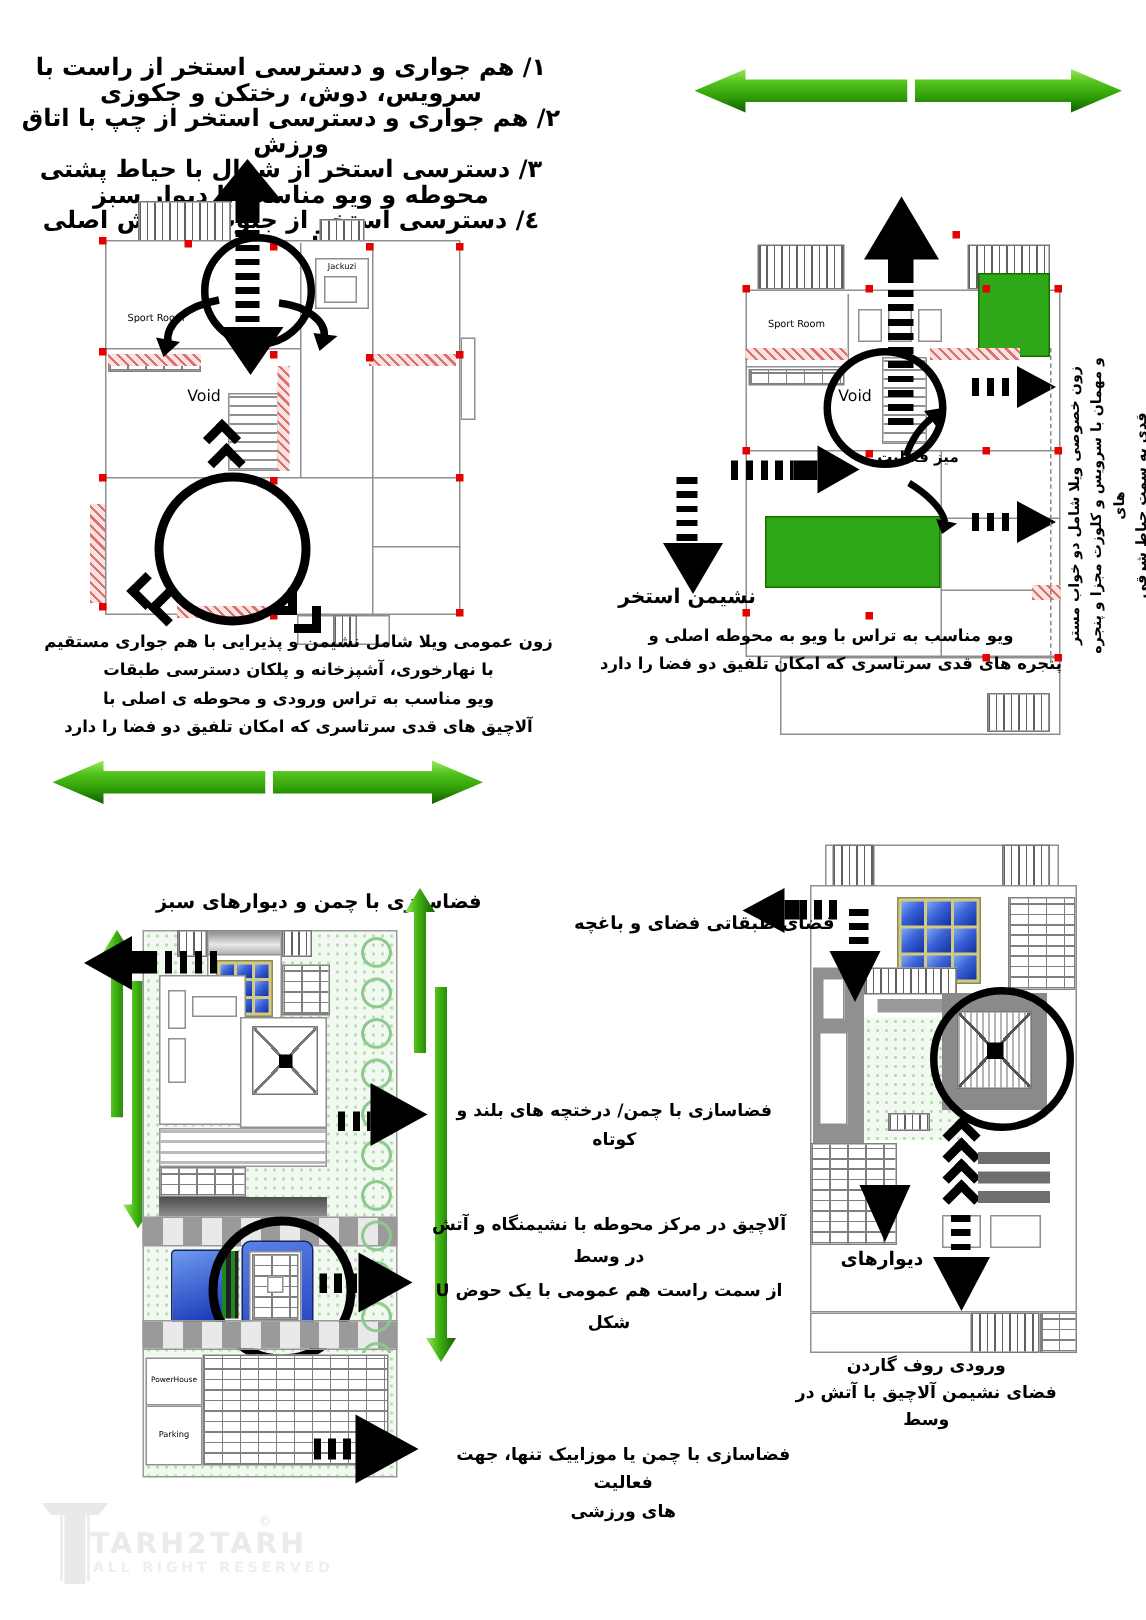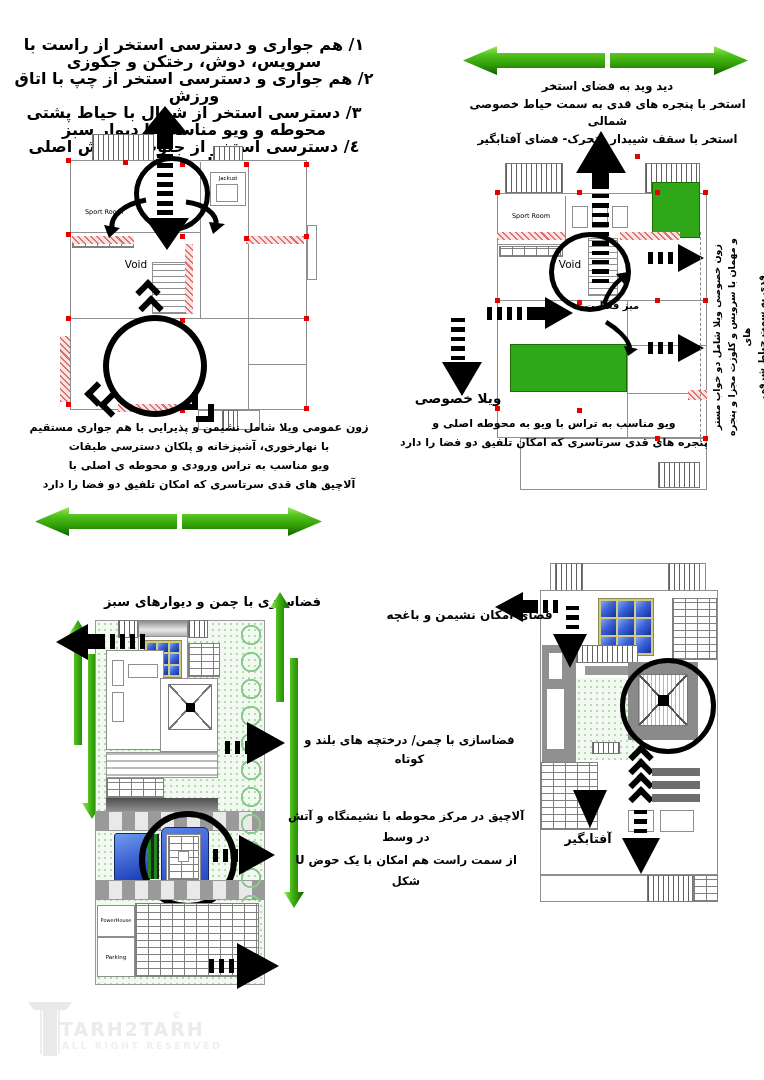--- a/index.html
+++ b/index.html
@@ -117,23 +117,20 @@
 ویو مناسب به تراس ورودی و محوطه ی اصلی با
 آلاچیق های قدی سرتاسری که امکان تلفیق دو فضا را دارد</div>
 
   
   <svg class="ab" style="left:463px;top:45px" width="142" height="31" viewBox="0 0 142 31">
     <polygon points="142,8 34,8 34,1 0,15.5 34,30 34,23 142,23" fill="url(#gh)"></polygon>
   </svg>
   <svg class="ab" style="left:610px;top:45px" width="138" height="31" viewBox="0 0 138 31">
     <polygon points="0,8 104,8 104,1 138,15.5 104,30 104,23 0,23" fill="url(#gh)"></polygon>
   </svg>
-  <div class="t" style="left:455px;top:78px;width:305px;font-size:11.5px;line-height:17.5px">دید وید به فضای استخر
-استخر با پنجره های قدی به سمت حیاط خصوصی شمالی
-استخر با سقف شیبدار متحرک- فضای آفتابگیر</div>
 
   <div class="hv" style="left:505px;top:163px;width:58px;height:30px"></div>
   <div class="hv" style="left:645px;top:163px;width:55px;height:30px"></div>
   <div class="wl" style="left:497px;top:193px;width:210px;height:245px"></div>
   <div class="wl" style="left:520px;top:438px;width:187px;height:52px"></div>
   <div class="hv" style="left:658px;top:462px;width:42px;height:26px"></div>
   <div class="ln" style="left:497px;top:300px;width:210px;height:1px"></div>
   <div class="ln" style="left:627px;top:300px;width:1px;height:138px"></div>
   <div class="ln" style="left:627px;top:345px;width:80px;height:1px"></div>
   <div class="ln" style="left:627px;top:393px;width:80px;height:1px"></div>
@@ -173,21 +170,21 @@
   <div class="tri" style="left:678px;top:244px;border-top:14px solid transparent;border-bottom:14px solid transparent;border-left:26px solid #000"></div>
   <div class="dashH" style="left:648px;top:342px;width:30px;height:12px"></div>
   <div class="tri" style="left:678px;top:334px;border-top:14px solid transparent;border-bottom:14px solid transparent;border-left:26px solid #000"></div>
   <div class="dashV" style="left:451px;top:318px;width:14px;height:44px"></div>
   <div class="tri" style="left:442px;top:362px;border-left:20px solid transparent;border-right:20px solid transparent;border-top:34px solid #000"></div>
   
   <div class="ab" style="left:700px;top:232px;width:0;height:210px;border-left:1.5px dashed #888"></div>
   <div class="t" style="left:628px;top:313px;width:210px;height:48px;font-size:9.5px;line-height:15px;transform:rotate(-90deg)">زون خصوصی ویلا شامل دو خواب مستر
 و مهمان با سرویس و کلوزت مجزا و پنجره های
 قدی به سمت حیاط شرقی</div>
-  <div class="t" style="left:408px;top:390px;width:100px;font-size:13.5px">ویلا خصوصی</div>
+  <div class="t" style="left:408px;top:390px;width:100px;font-size:13.5px">نشیمن استخر</div>
   <div class="t" style="left:388px;top:414px;width:332px;font-size:11px;line-height:19px">ویو مناسب به تراس با ویو به محوطه اصلی و
 پنجره های قدی سرتاسری که امکان تلفیق دو فضا را دارد</div>
 
   
   <svg class="ab" style="left:35px;top:506px" width="142" height="31" viewBox="0 0 142 31">
     <polygon points="142,8 34,8 34,1 0,15.5 34,30 34,23 142,23" fill="url(#gh)"></polygon>
   </svg>
   <svg class="ab" style="left:182px;top:506px" width="140" height="31" viewBox="0 0 140 31">
     <polygon points="0,8 106,8 106,1 140,15.5 106,30 106,23 0,23" fill="url(#gh)"></polygon>
   </svg>
@@ -258,22 +255,24 @@
   <div class="tri" style="left:247px;top:722px;border-top:21px solid transparent;border-bottom:21px solid transparent;border-left:38px solid #000"></div>
   <div class="dashH" style="left:213px;top:849px;width:26px;height:13px"></div>
   <div class="tri" style="left:239px;top:835px;border-top:20px solid transparent;border-bottom:20px solid transparent;border-left:36px solid #000"></div>
   <div class="dashH" style="left:209px;top:959px;width:28px;height:14px"></div>
   <div class="tri" style="left:237px;top:943px;border-top:23px solid transparent;border-bottom:23px solid transparent;border-left:42px solid #000"></div>
   
   <div class="t" style="left:282px;top:806px;width:248px;font-size:11.5px;line-height:21px">آلاچیق در مرکز محوطه با نشیمنگاه و آتش
 در وسط</div>
   <div class="t" style="left:292px;top:731px;width:235px;font-size:11.5px;line-height:19px">فضاسازی با چمن/ درختچه های بلند و
 کوتاه</div>
-  <div class="t" style="left:282px;top:850px;width:248px;font-size:11.5px;line-height:21px">از سمت راست هم امکان با یک حوض U
+  <div class="t" style="left:282px;top:850px;width:248px;font-size:11.5px;line-height:21px">از سمت راست هم عمومی با یک حوض U
 شکل</div>
+  <div class="t" style="left:288px;top:960px;width:255px;font-size:11.5px;line-height:19px">فضاسازی با چمن یا موزاییک تنها، جهت فعالیت
+های ورزشی</div>
 
   
   <div class="wl" style="left:550px;top:563px;width:156px;height:28px"></div>
   <div class="hv" style="left:555px;top:563px;width:28px;height:28px"></div>
   <div class="hv" style="left:668px;top:563px;width:32px;height:28px"></div>
   <div class="wl" style="left:540px;top:590px;width:178px;height:285px"></div>
   <div class="bg3" style="left:598px;top:598px;width:56px;height:58px">
       <i></i>
       <i></i>
       <i></i>
@@ -312,22 +311,24 @@
   
   <div class="tri" style="left:495px;top:592px;border-top:15px solid transparent;border-bottom:15px solid transparent;border-right:28px solid #000"></div>
   <div class="ab" style="left:523px;top:600px;width:10px;height:13px;background:#000"></div>
   <div class="dashH" style="left:533px;top:600px;width:26px;height:13px"></div>
   <div class="dashV" style="left:566px;top:606px;width:13px;height:28px"></div>
   <div class="tri" style="left:553px;top:634px;border-left:17px solid transparent;border-right:17px solid transparent;border-top:34px solid #000"></div>
   <div class="tri" style="left:573px;top:790px;border-left:17px solid transparent;border-right:17px solid transparent;border-top:38px solid #000"></div>
   <div class="dashV" style="left:634px;top:810px;width:13px;height:28px"></div>
   <div class="tri" style="left:622px;top:838px;border-left:19px solid transparent;border-right:19px solid transparent;border-top:36px solid #000"></div>
   
-  <div class="t" style="left:372px;top:608px;width:195px;font-size:12px">فضای امکان نشیمن و باغچه</div>
-  <div class="t" style="left:556px;top:831px;width:64px;font-size:12.5px">آفتابگیر</div>
+  <div class="t" style="left:372px;top:608px;width:195px;font-size:12px">فضای طبقاتی فضای و باغچه</div>
+  <div class="t" style="left:556px;top:831px;width:64px;font-size:12.5px">دیوارهای</div>
+  <div class="t" style="left:515px;top:901px;width:205px;font-size:11.5px;line-height:18px">ورودی روف گاردن
+فضای نشیمن آلاچیق با آتش در وسط</div>
 
   
   <svg class="ab" style="left:28px;top:998px" width="44" height="58" viewBox="0 0 44 58">
     <polygon points="0,4 44,4 38,12 6,12" fill="#e9e9e9"></polygon>
     <path d="M0,4 Q10,10 16,12 L6,12 Z" fill="#e9e9e9"></path>
       <path d="M44,4 Q34,10 28,12 L38,12 Z" fill="#e9e9e9"></path>
     <rect x="15" y="12" width="14" height="46" fill="#e9e9e9"></rect>
     <rect x="12" y="12" width="2" height="44" fill="#ededed"></rect>
       <rect x="30" y="12" width="2" height="44" fill="#ededed"></rect>
   </svg>

